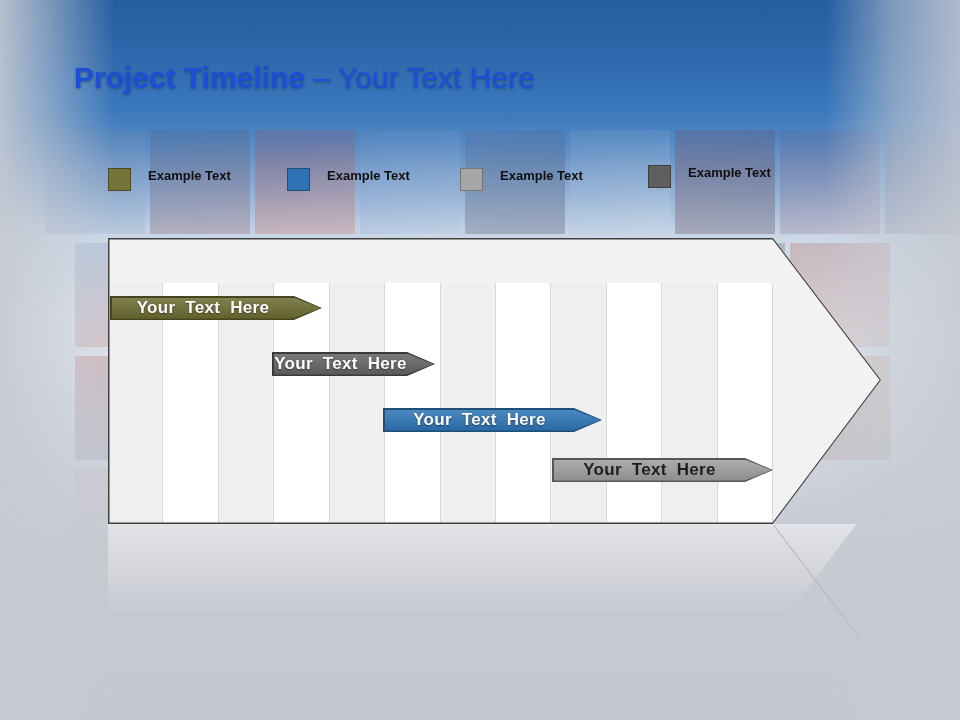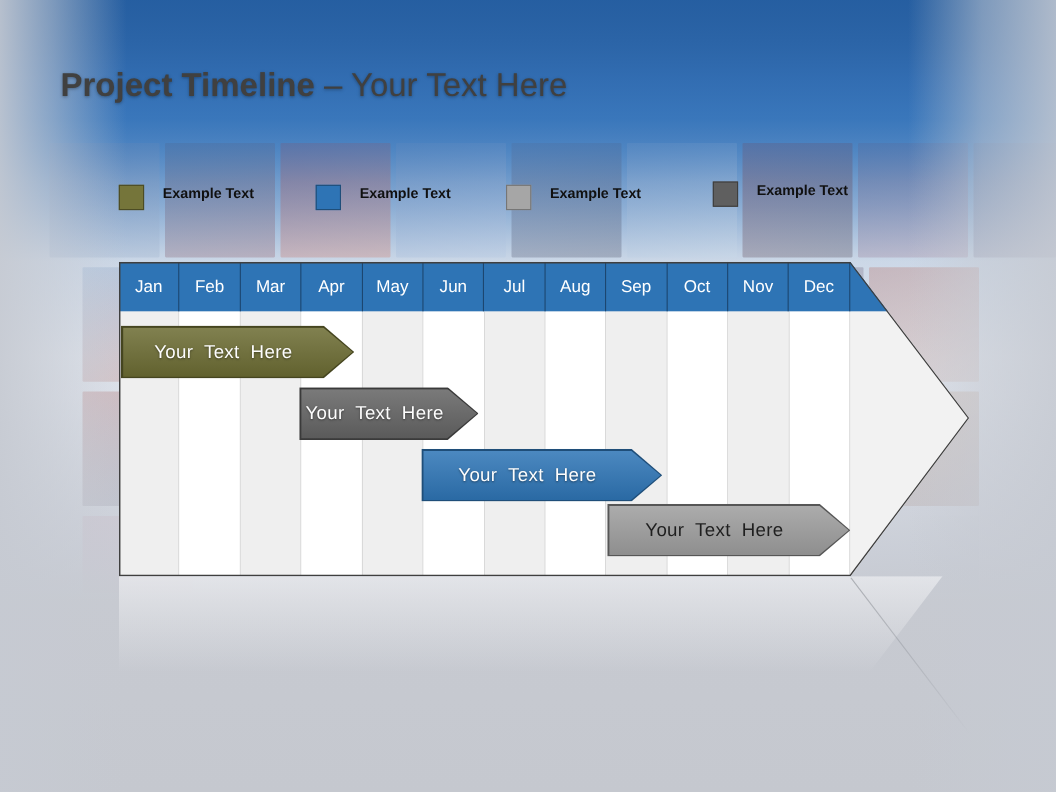--- a/index.html
+++ b/index.html
@@ -25,22 +25,22 @@
         rgba(198,202,210,0) 12%, rgba(198,202,210,0) 86%,
         rgba(198,202,210,.55) 93%, rgba(198,202,210,.85) 100%),
       linear-gradient(180deg,
         rgba(40,100,170,.92) 0%, rgba(60,120,188,.8) 15%,
         rgba(140,170,208,.5) 23%, rgba(222,230,240,.5) 33%,
         rgba(220,225,234,.6) 50%, rgba(202,206,215,.85) 70%,
         rgba(199,202,209,1) 76%, rgba(197,200,207,1) 100%);
   }
   
   .title{
-    position:absolute;left:55px;top:61px;white-space:nowrap;
-    font-size:30px;color:#404040;text-shadow:0 1px 3px rgba(0,0,0,.35);
+    position:absolute;left:74px;top:61px;white-space:nowrap;
+    font-size:30px;color:#1d4ed8;text-shadow:0 1px 3px rgba(0,0,0,.35);
   }
   .title .bold{font-weight:700;}
   .title .light{font-weight:400;}
   
   .legend-item{position:absolute;top:168px;display:flex;align-items:flex-start;}
   .legend-swatch{width:23px;height:23px;border:1px solid #444;box-sizing:border-box;flex:0 0 auto;}
   .legend-label{margin-left:17px;font-size:13px;font-weight:700;color:#101010;white-space:nowrap;}
   .li-1{left:108px;} .li-2{left:287px;} .li-3{left:460px;} .li-4{left:648px;top:165px;}
   
   .chart{
@@ -56,22 +56,23 @@
   .mcell{
     width:55.4px;box-sizing:border-box;border-right:1px solid #1c4670;
     color:#ffffff;font-size:15.5px;display:flex;align-items:center;justify-content:center;
   }
   .month-columns{position:absolute;left:0;top:45px;width:665px;height:241px;display:flex;}
   .col{flex:1;box-sizing:border-box;border-right:1px solid #d9d9d9;}
   .col-gray{background:#efefef;}
   .col-white{background:#ffffff;}
   
   .bar{
-    position:absolute;height:48px;
+    position:absolute;height:24px;
     clip-path:polygon(0 0, calc(100% - 28px) 0, 100% 50%, calc(100% - 28px) 100%, 0 100%);
+    font-weight:bold;
   }
   .bar-inner{
     position:absolute;inset:1.5px;
     clip-path:polygon(0 0, calc(100% - 27px) 0, 100% 50%, calc(100% - 27px) 100%, 0 100%);
     display:flex;align-items:center;justify-content:center;
     padding-right:26px;box-sizing:border-box;
     background-image:linear-gradient(180deg, rgba(255,255,255,.14), rgba(0,0,0,.1));
   }
   .bar-label{
     font-size:17px;letter-spacing:.3px;word-spacing:5px;white-space:nowrap;
@@ -155,34 +156,20 @@
       <div class="col col-white"></div>
       <div class="col col-gray"></div>
       <div class="col col-white"></div>
       <div class="col col-gray"></div>
       <div class="col col-white"></div>
       <div class="col col-gray"></div>
       <div class="col col-white"></div>
       <div class="col col-gray"></div>
       <div class="col col-white"></div>
     </div>
-  <div class="month-header" style="background: rgb(46, 116, 181);">
-      <div class="mcell" style="color: rgb(255, 255, 255);">Jan</div>
-      <div class="mcell" style="color: rgb(255, 255, 255);">Feb</div>
-      <div class="mcell" style="color: rgb(255, 255, 255);">Mar</div>
-      <div class="mcell" style="color: rgb(255, 255, 255);">Apr</div>
-      <div class="mcell" style="color: rgb(255, 255, 255);">May</div>
-      <div class="mcell" style="color: rgb(255, 255, 255);">Jun</div>
-      <div class="mcell" style="color: rgb(255, 255, 255);">Jul</div>
-      <div class="mcell" style="color: rgb(255, 255, 255);">Aug</div>
-      <div class="mcell" style="color: rgb(255, 255, 255);">Sep</div>
-      <div class="mcell" style="color: rgb(255, 255, 255);">Oct</div>
-      <div class="mcell" style="color: rgb(255, 255, 255);">Nov</div>
-      <div class="mcell" style="color: rgb(255, 255, 255);">Dec</div>
-    </div>
 
   <div class="bar bar-1 bar-light-text" style="background: rgb(69, 69, 31);">
     <div class="bar-inner" style="background-color: rgb(108, 108, 51);">
       <span class="bar-label">Your Text Here</span>
     </div>
   </div>
   <div class="bar bar-2 bar-light-text" style="background: rgb(58, 58, 58);">
     <div class="bar-inner" style="background-color: rgb(100, 100, 100);">
       <span class="bar-label">Your Text Here</span>
     </div>

